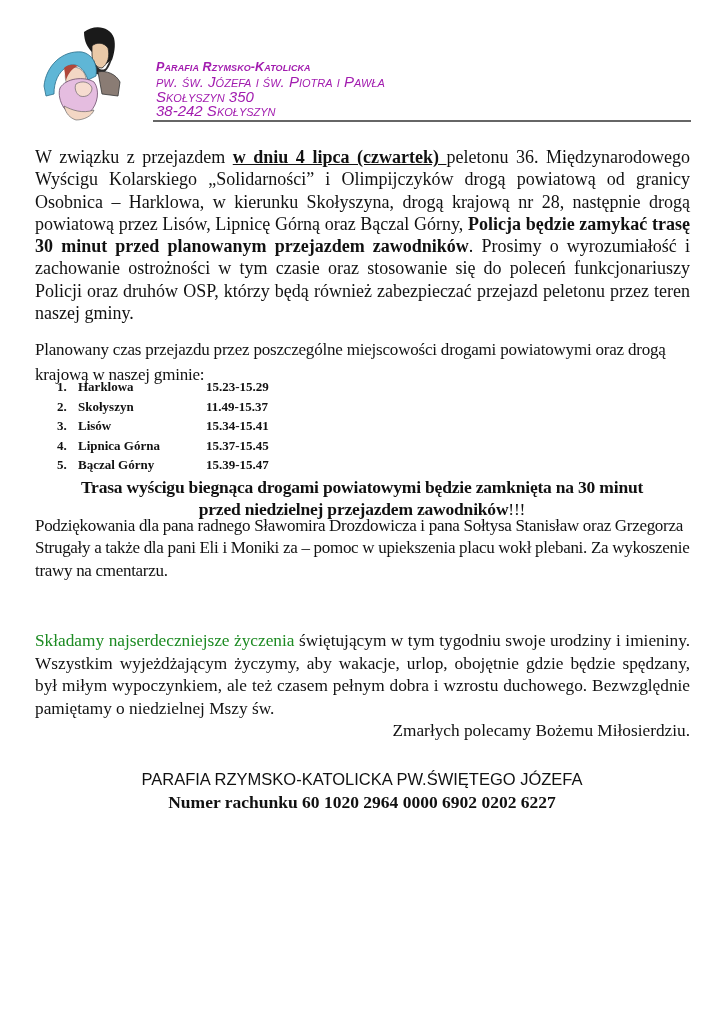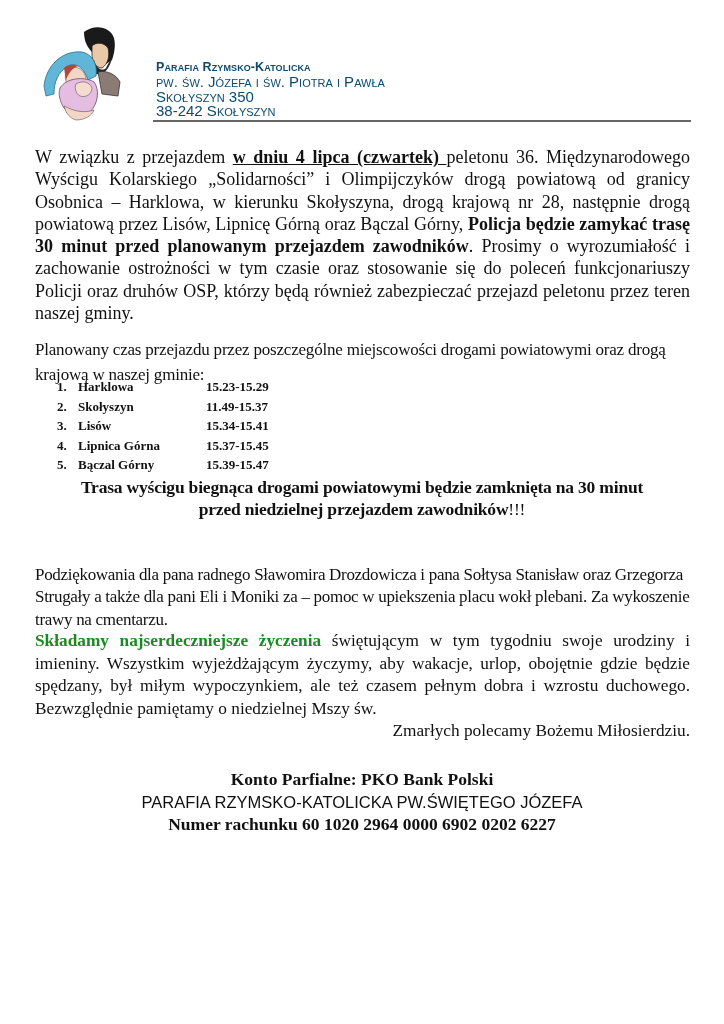--- a/index.html
+++ b/index.html
@@ -1,20 +1,20 @@
 <!DOCTYPE html>
 <html><head>
 <meta charset="utf-8">
 <style>
   html, body { margin: 0; padding: 0; background: #ffffff; }
   body { width: 724px; height: 1024px; position: relative; overflow: hidden;
          font-family: "Liberation Serif", serif; color: #111; }
   .logo { position: absolute; left: 36px; top: 24px; width: 90px; height: 100px; }
   .hdr { position: absolute; left: 156px; top: 60px; font-family: "Liberation Sans", sans-serif;
-         color: #0c4a6e; }
+         font-style: italic; color: #a21caf; }
   .hdr .l1 { font-size: 12.5px; font-weight: bold; font-variant: small-caps; line-height: 15px; letter-spacing: 0.1px; }
   .hdr .l2, .hdr .l3, .hdr .l4 { font-size: 15px; font-variant: small-caps; line-height: 14.5px; }
   .hdr-rule { position: absolute; left: 153px; top: 120px; width: 538px; height: 2px; background: #666; }
 
   .para { position: absolute; left: 35px; width: 655px; font-size: 18px; line-height: 22.3px;
           text-align: justify; }
   .p1 { top: 146px; }
   .p1 .u { font-weight: bold; text-decoration: underline; }
   .p1 b { font-weight: bold; }
   .p2 { top: 312px; line-height: 25px; text-align: left; font-size: 17px; letter-spacing: -0.2px; margin-top: 25px; }
@@ -22,26 +22,26 @@
   .list { position: absolute; left: 55px; top: 377px; font-size: 13px; font-weight: bold; }
   .list-item { position: relative; height: 19.5px; line-height: 19.5px; white-space: nowrap; }
   .list-item .num { position: absolute; left: 2px; }
   .list-item .place { position: absolute; left: 23px; }
   .list-item .time { position: absolute; left: 151px; }
 
   .warn { position: absolute; left: 30px; width: 664px; top: 476px; text-align: center;
           font-size: 17.5px; line-height: 22px; font-weight: bold; letter-spacing: -0.2px; }
   .warn .excl { font-weight: normal; }
 
-  .p3 { position: absolute; left: 35px; top: 564px; width: 660px; font-size: 17px; line-height: 22.3px;
+  .p3 { position: absolute; left: 35px; top: 515px; width: 660px; font-size: 17px; line-height: 22.3px;
         letter-spacing: -0.3px; }
 
   .p4 { position: absolute; left: 35px; top: 630px; width: 655px; font-size: 17.3px; line-height: 22.5px;
         text-align: justify; }
-  .p4 .green { color: #1c8a22; font-weight: bold; margin-top: 20px; }
+  .p4 .green { color: #1c8a22; font-weight: normal; margin-top: 20px; }
   .p4 .last { text-align: right; }
 
   .bank { position: absolute; left: 0; width: 724px; top: 768px; text-align: center; font-size: 17.5px; line-height: 22.5px; }
   .bank .b1 { font-weight: bold; }
   .bank .b2 { font-family: "Liberation Sans", sans-serif; font-size: 16.5px; }
   .bank .b3 { font-weight: bold; }
 </style>
 </head>
 <body>
 
@@ -114,16 +114,15 @@
 </div>
 
 <div class="p3">Podziękowania dla pana radnego Sławomira Drozdowicza i pana Sołtysa Stanisław oraz Grzegorza Strugały a także dla pani Eli i Moniki  za – pomoc w upiekszenia placu wokł plebani. Za wykoszenie trawy na cmentarzu.</div>
 
 <div class="p4">
   <span class="green" style="color: rgb(28, 138, 34);">Składamy najserdeczniejsze życzenia</span><span> świętującym w tym tygodniu swoje urodziny i imieniny. Wszystkim wyjeżdżającym życzymy, aby wakacje, urlop, obojętnie gdzie będzie spędzany, był miłym wypoczynkiem, ale też czasem pełnym dobra i wzrostu duchowego. Bezwzględnie pamiętamy o niedzielnej Mszy św.</span>
   <div class="last">Zmarłych polecamy  Bożemu Miłosierdziu.</div>
 </div>
 
 <div class="bank">
-  <div class="b1">Konto Parfialne: PKO Bank Polski</div>
   <div class="b2">PARAFIA RZYMSKO-KATOLICKA PW.ŚWIĘTEGO JÓZEFA</div>
   <div class="b3">Numer rachunku 60 1020 2964 0000 6902 0202 6227</div>
 </div>
 
 </body></html>

